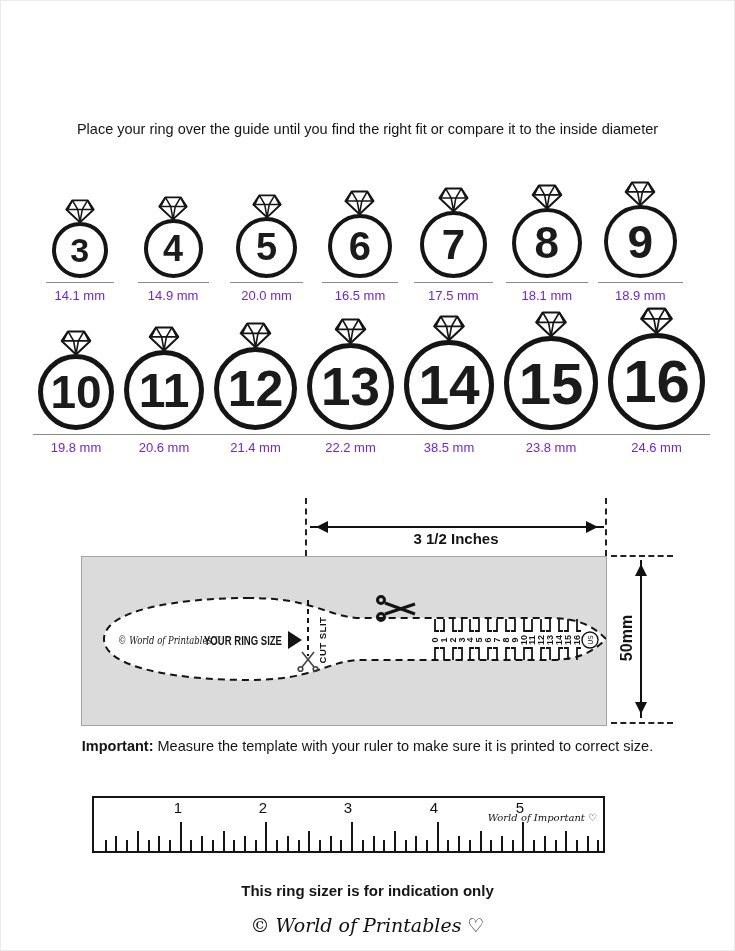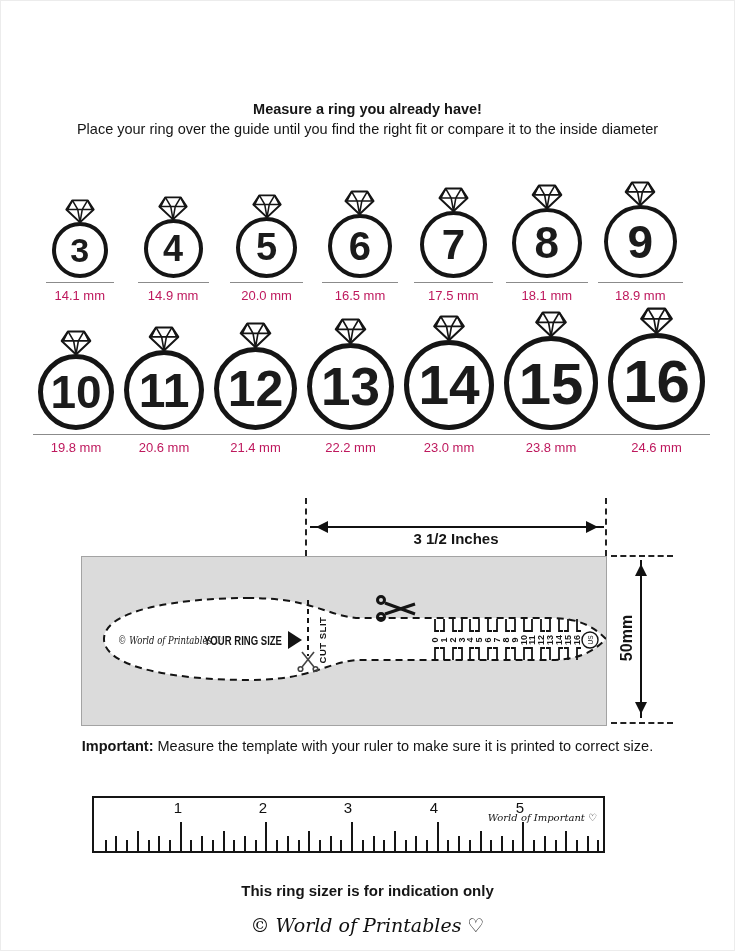--- a/index.html
+++ b/index.html
@@ -15,21 +15,21 @@
   
   .rings-row{position:absolute;left:33px;width:654px;display:flex;align-items:flex-end;}
   .row-1{top:180px;}
   .row-2{top:306px;}
   .ring-col{flex:1;display:flex;flex-direction:column;align-items:center;}
   .diamond{margin-bottom:-2px;}
   .circle{border-style:solid;border-color:#151515;border-radius:50%;
           display:flex;align-items:center;justify-content:center;
           font-weight:600;color:#1b1b1b;box-sizing:content-box;}
   .uline{height:1px;background:#8b8b8b;margin-top:4px;}
-  .mm{margin-top:5px;font-size:13px;color:#be185d;white-space:nowrap;}
+  .mm{margin-top:5px;font-size:13px;color:#6d28d9;white-space:nowrap;}
   
   .dash-v{position:absolute;width:0;border-left:2px dashed #222;}
   .dash-h{position:absolute;height:0;border-top:2px dashed #222;}
   .harrow{position:absolute;left:310px;top:526px;width:294px;height:0;border-top:2px solid #111;}
   .harrow::before{content:'';position:absolute;left:0;top:-7px;width:0;height:0;
      border:6px solid transparent;border-right:12px solid #111;}
   .harrow::after{content:'';position:absolute;right:0;top:-7px;width:0;height:0;
      border:6px solid transparent;border-left:12px solid #111;}
   .hdim-label{position:absolute;left:306px;top:530px;width:300px;text-align:center;
      font-size:15px;font-weight:bold;}
@@ -58,21 +58,20 @@
   .foot-brand{position:absolute;top:914px;left:0;width:100%;text-align:center;
      font-family:"DejaVu Serif",serif;font-style:italic;font-size:19px;color:#111;}
   svg text{font-family:"Liberation Sans",sans-serif;}
   svg .script{font-family:"DejaVu Serif",serif;font-style:italic;}
 </style>
 </head>
 <body>
 
 <div class="page">
 
-  <div class="subtitle">Measure a ring you already have!</div>
   <div class="desc">Place your ring over the guide until you find the right fit or compare it to the inside diameter</div>
 
   <div class="rings-row row-1">
     <div class="ring-col">
       <svg class="diamond" viewBox="0 0 100 68" width="38" height="26">
           <path d="M14,30 L30,6 L70,6 L86,30 L50,64 Z" fill="none" stroke="#151515" stroke-width="5" stroke-linejoin="round"></path>
           <path d="M14,30 H86 M30,6 L18,30 M30,6 L44,30 M70,6 L82,30 M70,6 L56,30 M44,30 L50,64 M56,30 L50,64" fill="none" stroke="#151515" stroke-width="4"></path>
         </svg>
       <div class="circle" style="width:48px;height:48px;border-width:4px;font-size:34px">
           <span>3</span>
@@ -195,21 +194,21 @@
     </div>
     <div class="ring-col">
       <svg class="diamond" viewBox="0 0 100 68" width="42" height="28">
           <path d="M14,30 L30,6 L70,6 L86,30 L50,64 Z" fill="none" stroke="#151515" stroke-width="5" stroke-linejoin="round"></path>
           <path d="M14,30 H86 M30,6 L18,30 M30,6 L44,30 M70,6 L82,30 M70,6 L56,30 M44,30 L50,64 M56,30 L50,64" fill="none" stroke="#151515" stroke-width="4"></path>
         </svg>
       <div class="circle" style="width:80px;height:80px;border-width:5px;font-size:55px">
           <span>14</span>
         </div>
       <div class="uline" style="width:100px"></div>
-      <div class="mm">23.0 mm</div>
+      <div class="mm">38.5 mm</div>
     </div>
     <div class="ring-col">
       <svg class="diamond" viewBox="0 0 100 68" width="42" height="28">
           <path d="M14,30 L30,6 L70,6 L86,30 L50,64 Z" fill="none" stroke="#151515" stroke-width="5" stroke-linejoin="round"></path>
           <path d="M14,30 H86 M30,6 L18,30 M30,6 L44,30 M70,6 L82,30 M70,6 L56,30 M44,30 L50,64 M56,30 L50,64" fill="none" stroke="#151515" stroke-width="4"></path>
         </svg>
       <div class="circle" style="width:84px;height:84px;border-width:5px;font-size:58px">
           <span>15</span>
         </div>
       <div class="uline" style="width:104px"></div>

